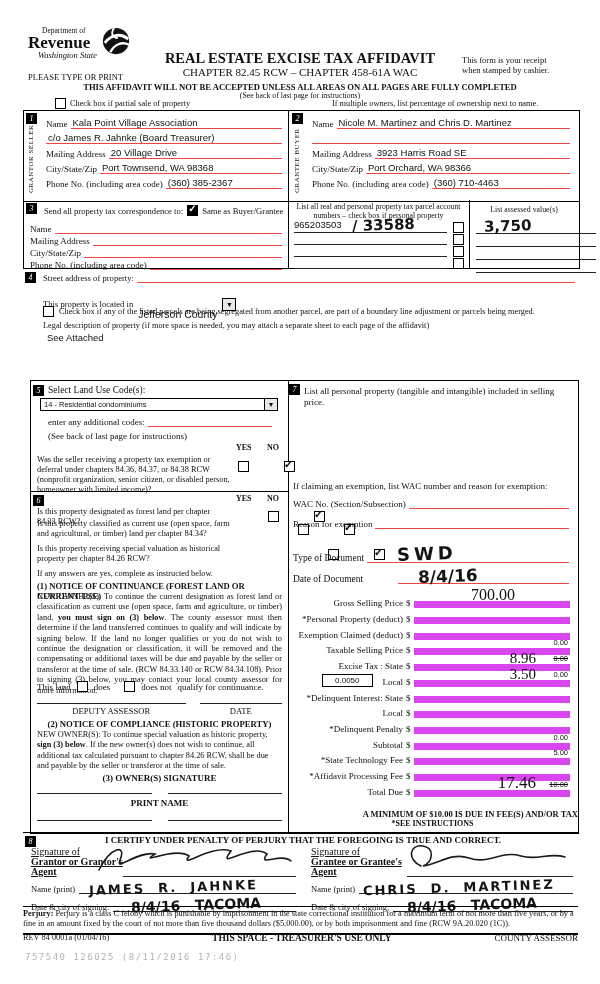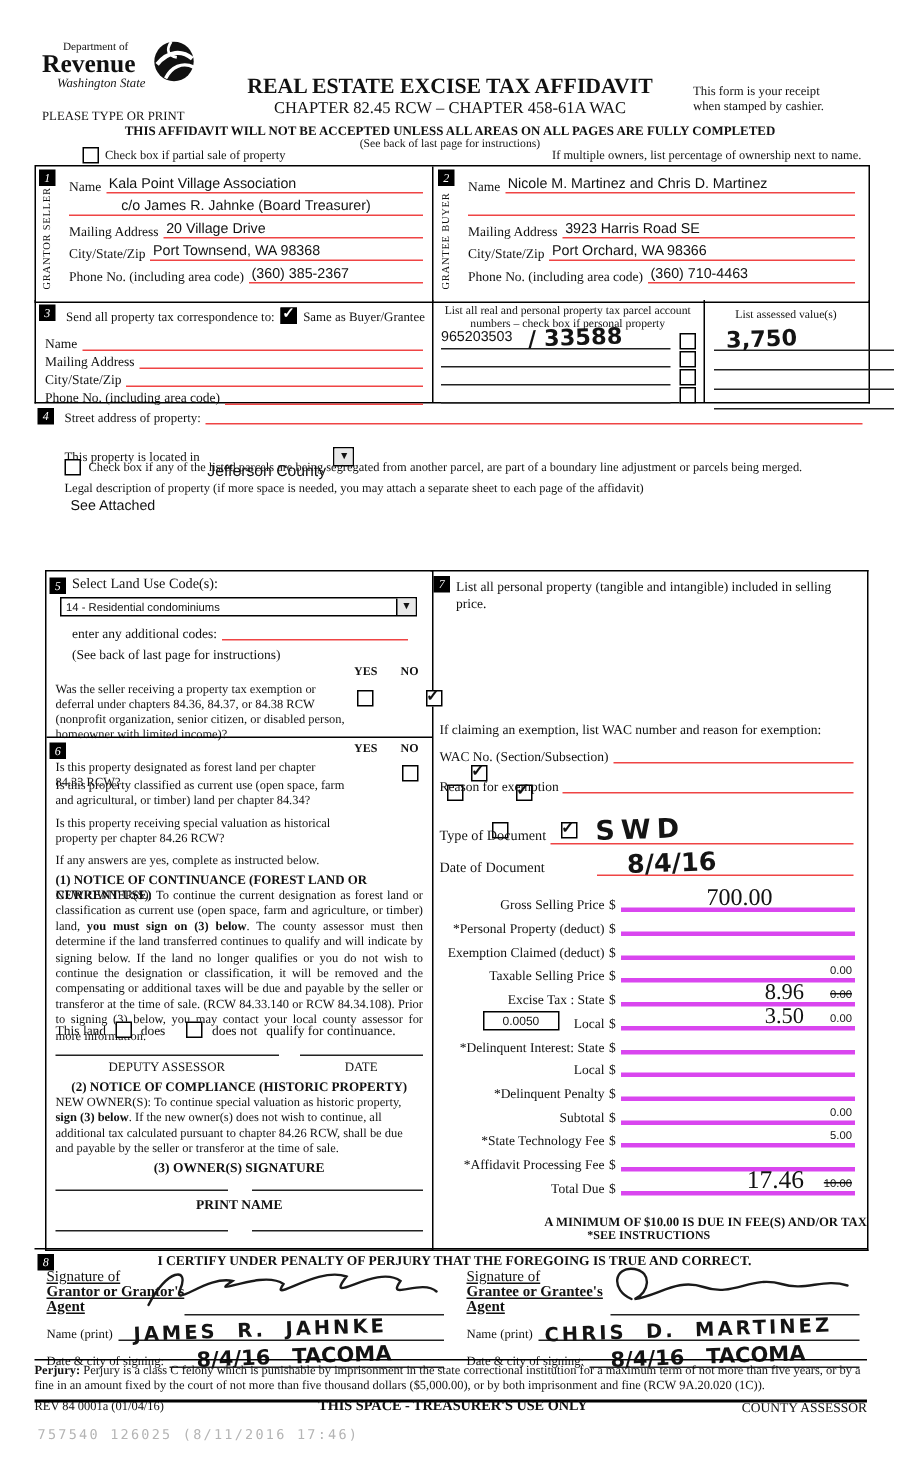--- a/index.html
+++ b/index.html
@@ -28,21 +28,21 @@
   .qtxt{font-size:8.3px;line-height:10px;}
   .para{font-size:8.3px;line-height:10.4px;text-align:justify;}
   .dd{border:1px solid #000;display:flex;align-items:center;justify-content:space-between;
       font-family:"Liberation Sans",sans-serif;font-size:7.5px;padding:0 0 0 3px;height:13px;box-sizing:border-box;}
   .ddarr{border-left:1px solid #000;width:12px;height:100%;display:flex;align-items:center;
          justify-content:center;font-size:7px;background:#e8e8e8;}
   .mrow{position:absolute;left:4px;right:8px;height:15px;display:flex;align-items:flex-end;}
   .mlabel{flex:0 0 auto;width:112px;display:flex;justify-content:flex-end;align-items:flex-end;
           gap:4px;font-size:9px;white-space:nowrap;}
   .mdollar{margin:0 3px;font-size:9px;}
-  .mline{flex:1;border-bottom:3px solid #d946ef;position:relative;height:15px;}
+  .mline{flex:1;border-bottom:7px solid #d946ef;position:relative;height:15px;}
   .mprint{position:absolute;right:2px;bottom:1px;font-size:7.5px;font-family:"Liberation Sans",sans-serif;}
   .mprint.struck{text-decoration:line-through;}
   .mhand{position:absolute;right:34px;bottom:-3px;font-size:15px;}
   .ratebox{border:1px solid #000;font-family:"Liberation Sans",sans-serif;font-size:8px;
            padding:1px 12px;margin-right:6px;background:#fff;}
   .sig-label{font-size:10px;line-height:10px;text-decoration:underline;}
   .hdr-note{font-size:8.5px;line-height:10px;}
   svg{display:block;}
 </style>
 </head>
@@ -77,35 +77,35 @@
   </div>
 
   <div class="abs" style="left:28px;top:72px;font-size:8.5px;">PLEASE TYPE OR PRINT</div>
   <div class="abs b ctr" style="left:0;top:82px;width:600px;font-size:8.6px;">THIS AFFIDAVIT WILL NOT BE ACCEPTED UNLESS ALL AREAS ON ALL PAGES ARE FULLY COMPLETED</div>
   <div class="abs ctr" style="left:0;top:91px;width:600px;font-size:7.8px;">(See back of last page for instructions)</div>
 
   <div class="abs" style="left:55px;top:98px;display:flex;align-items:center;gap:4px;">
     <span class="cb"></span>
     <span style="font-size:8.3px;">Check box if partial sale of property</span>
   </div>
-  <div class="abs" style="left:368px;top:99px;font-size:8.3px;">If multiple owners, list percentage of ownership next to name.</div>
+  <div class="abs" style="left:332px;top:99px;font-size:8.3px;">If multiple owners, list percentage of ownership next to name.</div>
 
   <div class="abs" style="left:23px;top:110px;width:555px;height:90px;border:1.5px solid #000;">
     <div class="abs" style="left:264px;top:0;height:100%;border-left:1.5px solid #000;"></div>
 
     <div class="abs badge" style="left:2px;top:2px;">1</div>
     <div class="abs vlabel" style="left:3px;top:26px;height:56px;">
       <span>GRANTOR</span>&nbsp;<span>SELLER</span>
     </div>
     <div class="abs" style="left:22px;top:4px;width:236px;">
       <div class="frow" style="height:14px;">
         <span class="lab">Name</span>
         <span class="val">Kala Point Village Association</span>
       </div>
-      <div class="frow" style="height:15px;text-align:center;">
+      <div class="frow" style="height:15px;">
         <span class="val">c/o James R. Jahnke (Board Treasurer)</span>
       </div>
       <div class="frow" style="height:15px;">
         <span class="lab">Mailing Address</span>
         <span class="val">20 Village Drive</span>
       </div>
       <div class="frow" style="height:15px;">
         <span class="lab">City/State/Zip</span>
         <span class="val">Port Townsend, WA 98368</span>
       </div>

